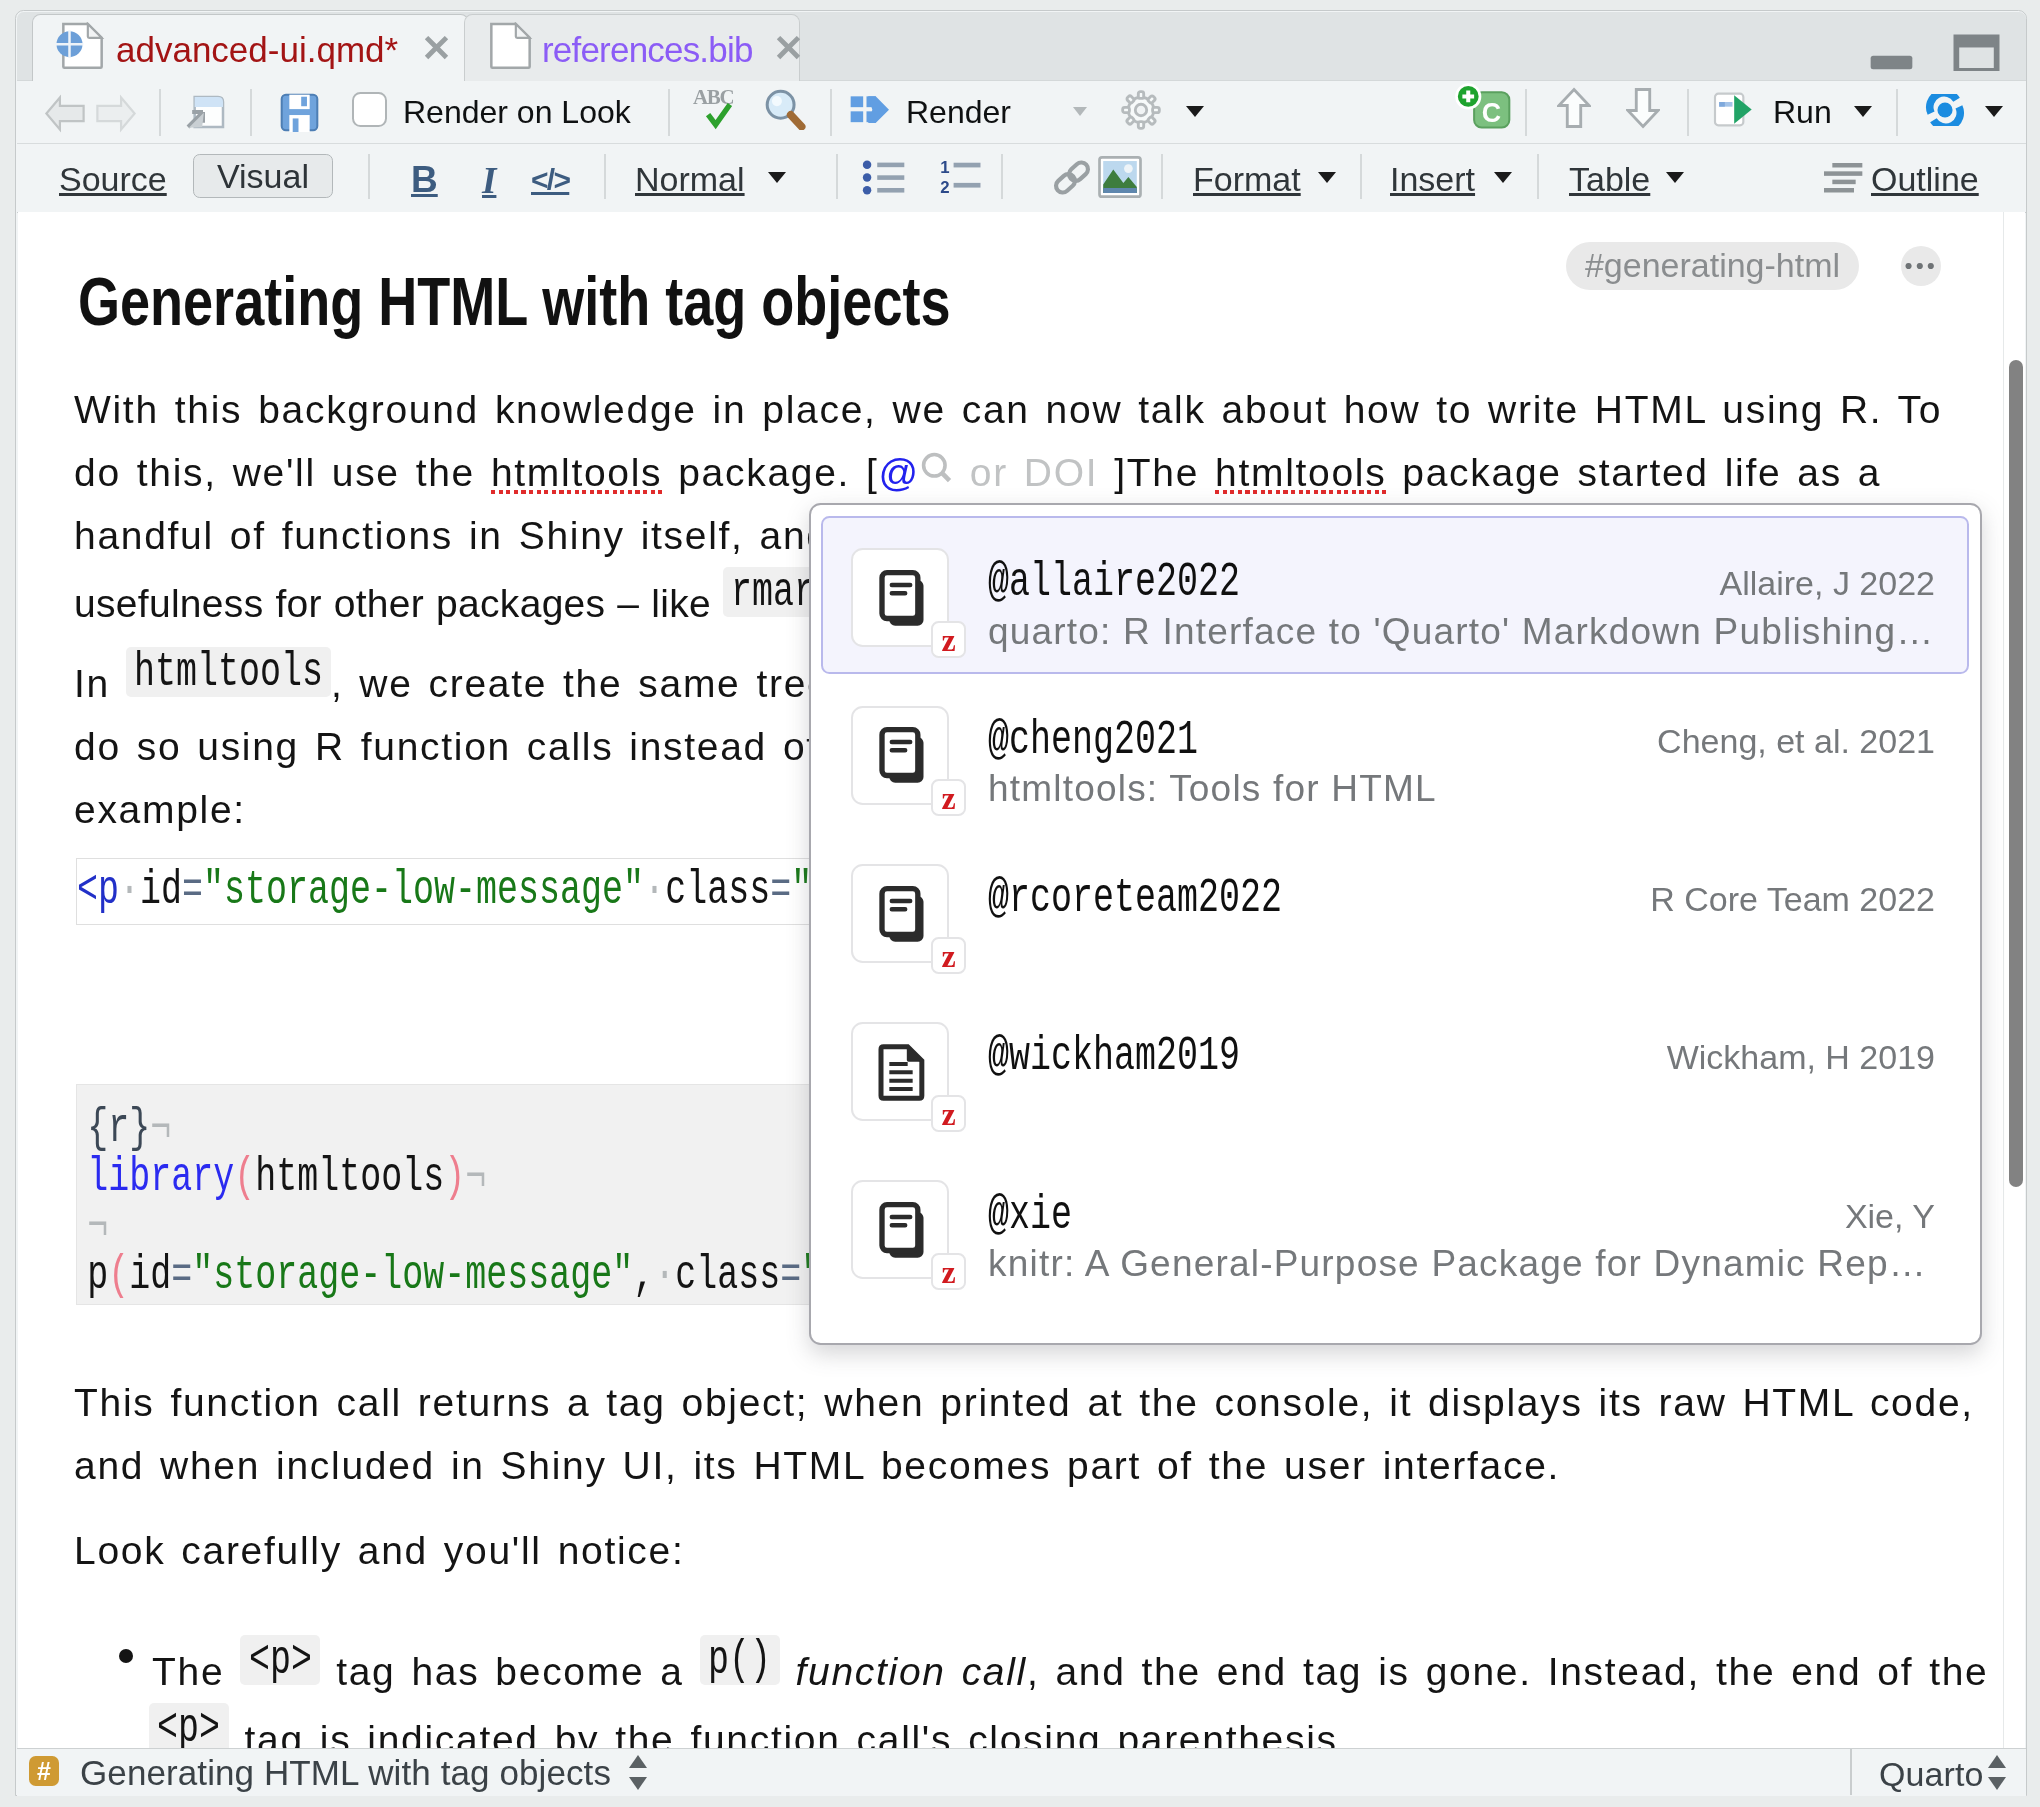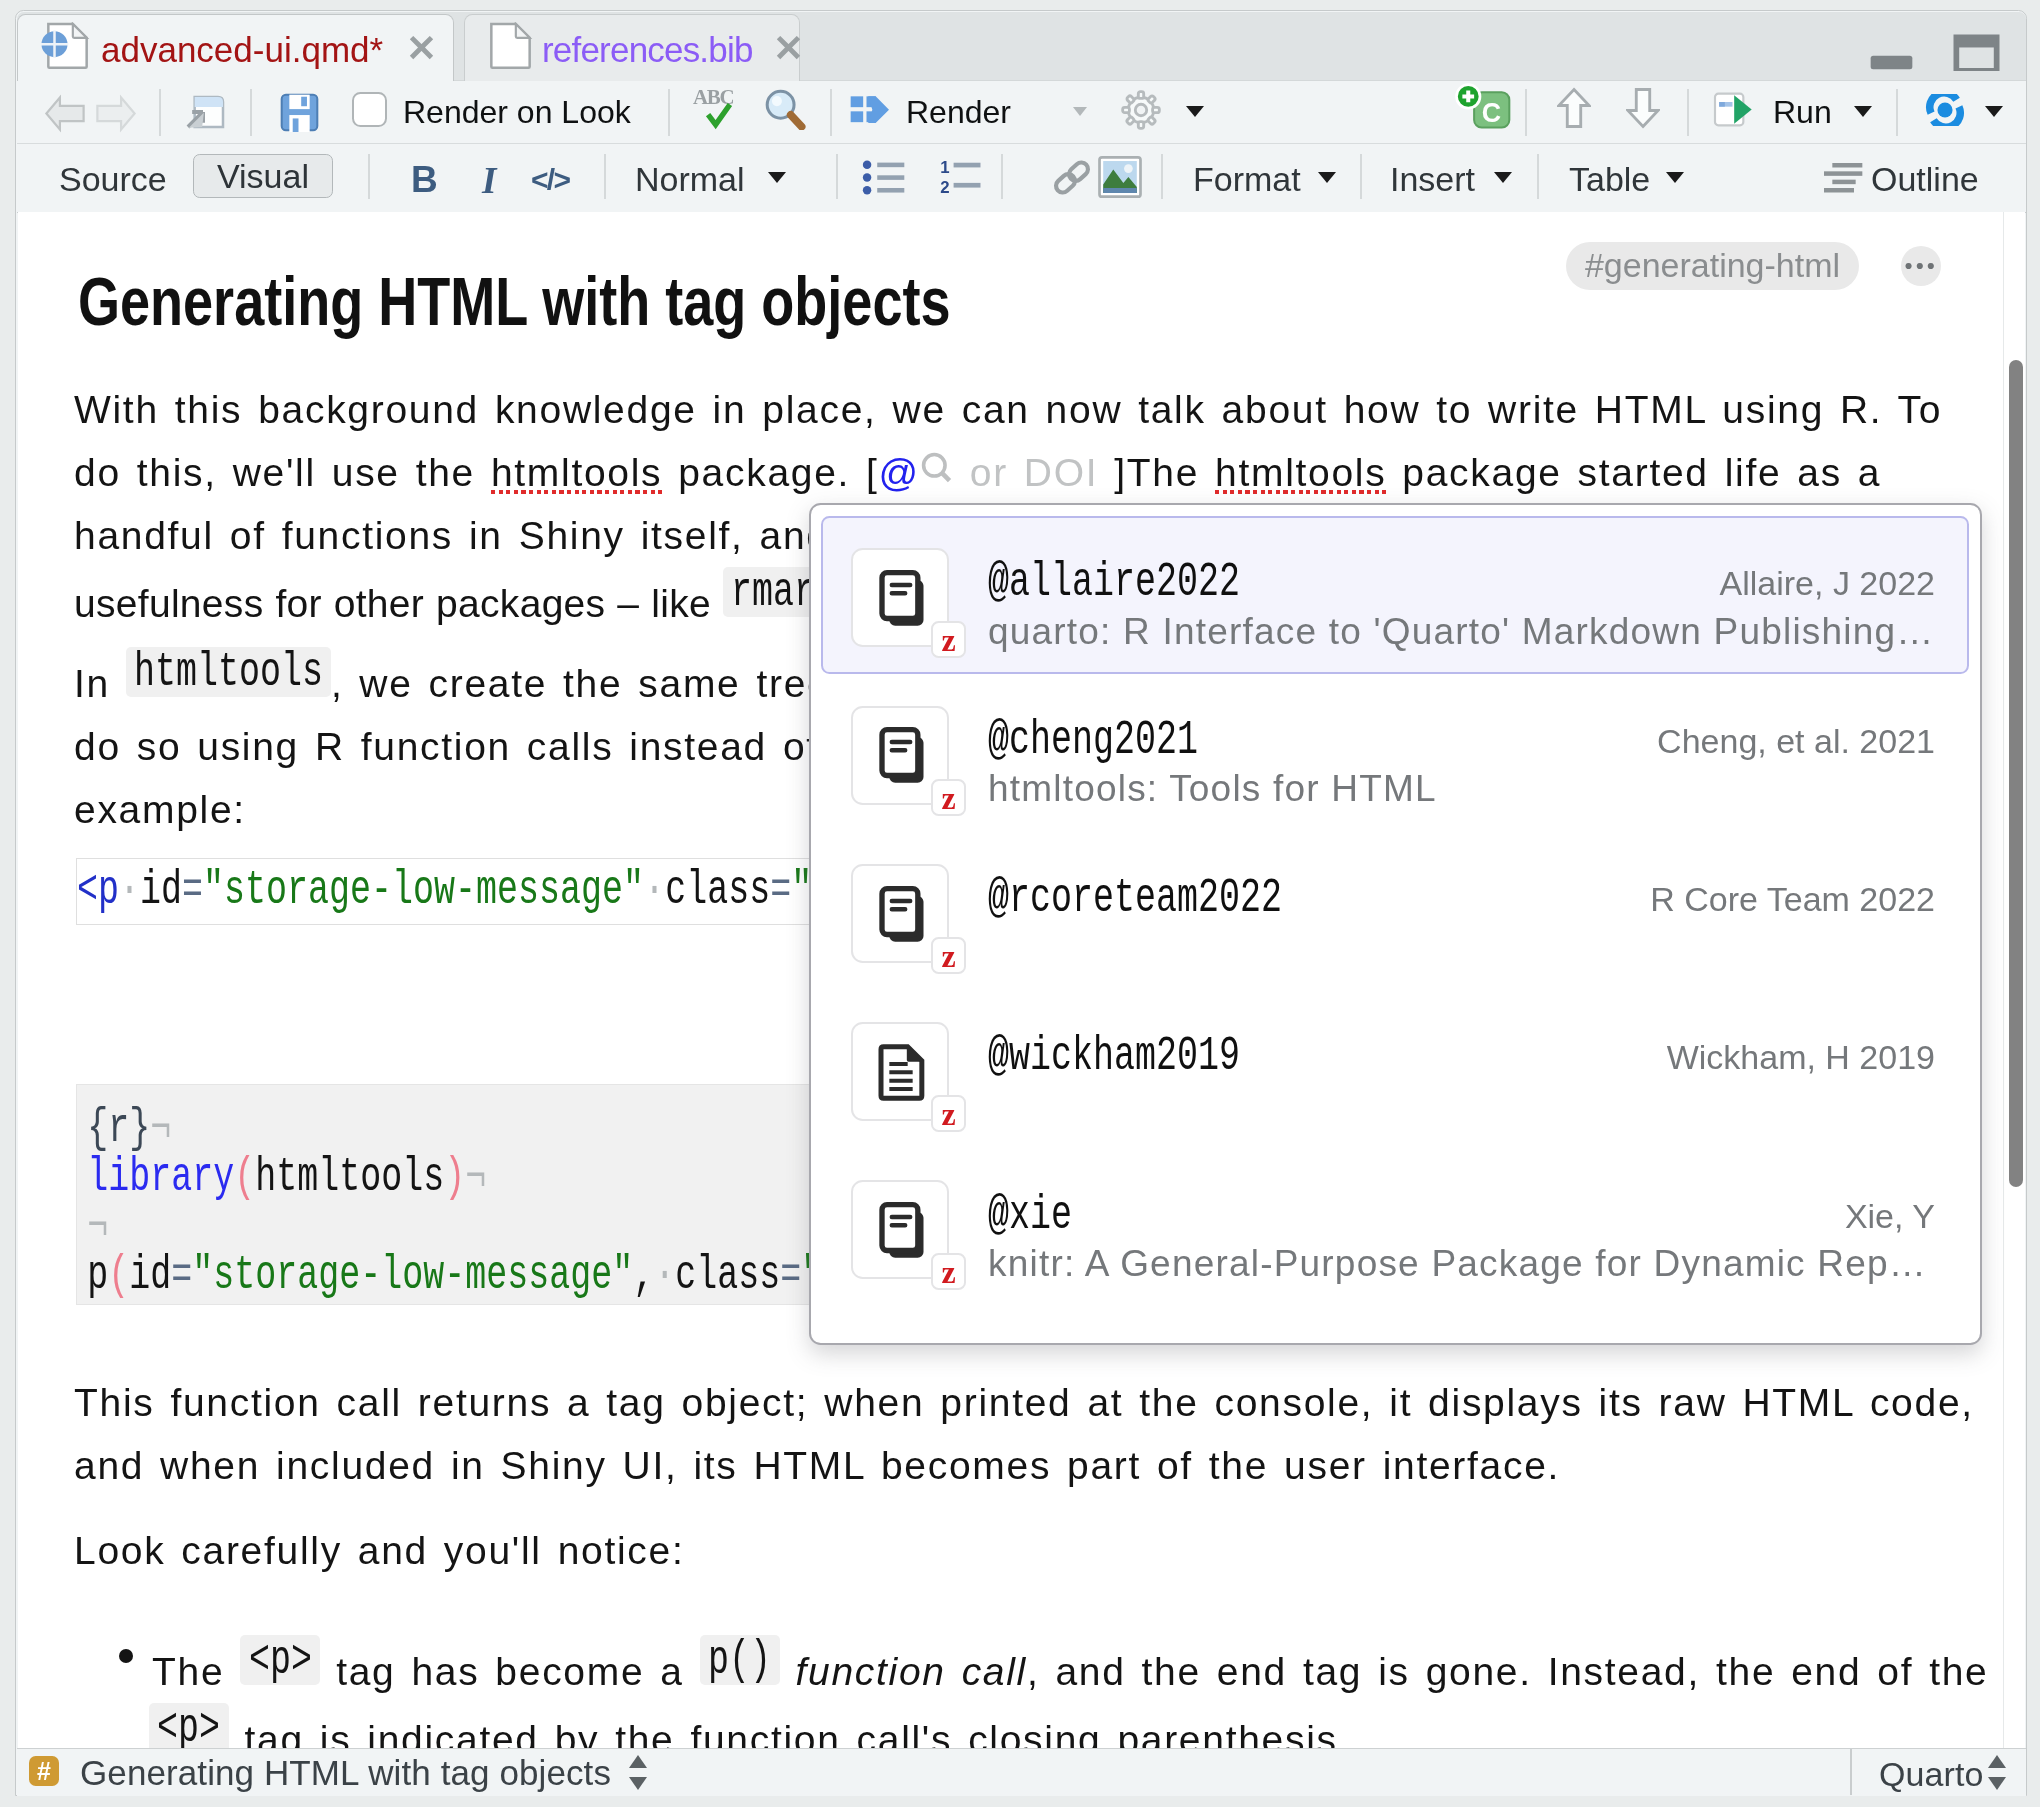--- a/index.html
+++ b/index.html
@@ -9,32 +9,32 @@
 .abs { position:absolute; }
 
 
 .pane { position:absolute; left:15px; top:10px; width:2012px; height:1786px;
   border:1.7px solid #c6cacb; border-radius:8.4px 8.4px 0 0; background:#f1f4f5; }
 
 
 .tabstrip { position:absolute; left:17px; top:11.7px; width:2009px; height:69px;
   background:#dfe3e4; border-radius:6.7px 6.7px 0 0; border-bottom:0.8px solid #d4d8d9; }
 .tab { position:absolute; top:14.3px; height:67px; border-radius:8.4px 8.4px 0 0; }
-.tab1 { left:17px; width:437px; background:#f1f4f5; border:1.7px solid #c3c7c8; border-bottom:none; }
+.tab1 { left:32px; width:437px; background:#f1f4f5; border:1.7px solid #c3c7c8; border-bottom:none; }
 .tab2 { left:464px; width:336px; background:#e8ebec; border:1.7px solid #c9cdce; border-bottom:none; }
 .tablabel { position:absolute; font-size:35px; top:14.3px; }
 .tabx { position:absolute; font-size:37px; font-weight:bold; color:#9aa0a2; top:11.7px; }
 
 
 .toolbar1 { position:absolute; left:17px; top:81px; width:2009px; height:62px; background:#f1f4f5; }
 .formatbar { position:absolute; left:17px; top:143px; width:2009px; height:70px; background:#f1f4f5;
   border-top:0.8px solid #d8dcdd; border-bottom:1.7px solid #c9cdce; }
 .tdiv { position:absolute; width:1.7px; background:#d5d9da; }
 .tlab { position:absolute; font-size:32px; color:#0f1112; }
-.flab { position:absolute; font-size:34px; color:#30363a; }
+.flab { position:absolute; font-size:34px; color:#30363a;text-decoration:underline; }
 .caret { position:absolute; width:0; height:0; border-left:9.2px solid transparent; border-right:9.2px solid transparent; border-top:11.7px solid #1a1a1a; }
 .caretsm { position:absolute; width:0; height:0; border-left:7.6px solid transparent; border-right:7.6px solid transparent; border-top:9.2px solid #b3b8ba; }
 
 
 .content { position:absolute; left:17.6px; top:212px; width:2007px; height:1536px; background:#ffffff; overflow:hidden; }
 .h1 { position:absolute; left:78px; top:262px; font-size:69px; font-weight:bold; color:#111; letter-spacing:0px; white-space:pre; transform:scaleX(0.783); transform-origin:0 50%; }
 .para { position:absolute; left:74px; font-size:39px; line-height:63px; color:#141414; white-space:pre; letter-spacing:1.7px; word-spacing:3.4px; }
 .pill { position:absolute; left:1566px; top:242px; width:293px; height:48px; border-radius:24px; background:#e9e9e9;
   font-size:34px; color:#8a8d8f; text-align:center; line-height:47px; }
 .dotsbtn { position:absolute; left:1901px; top:246px; width:40px; height:40px; border-radius:50%; background:#e9e9e9;

